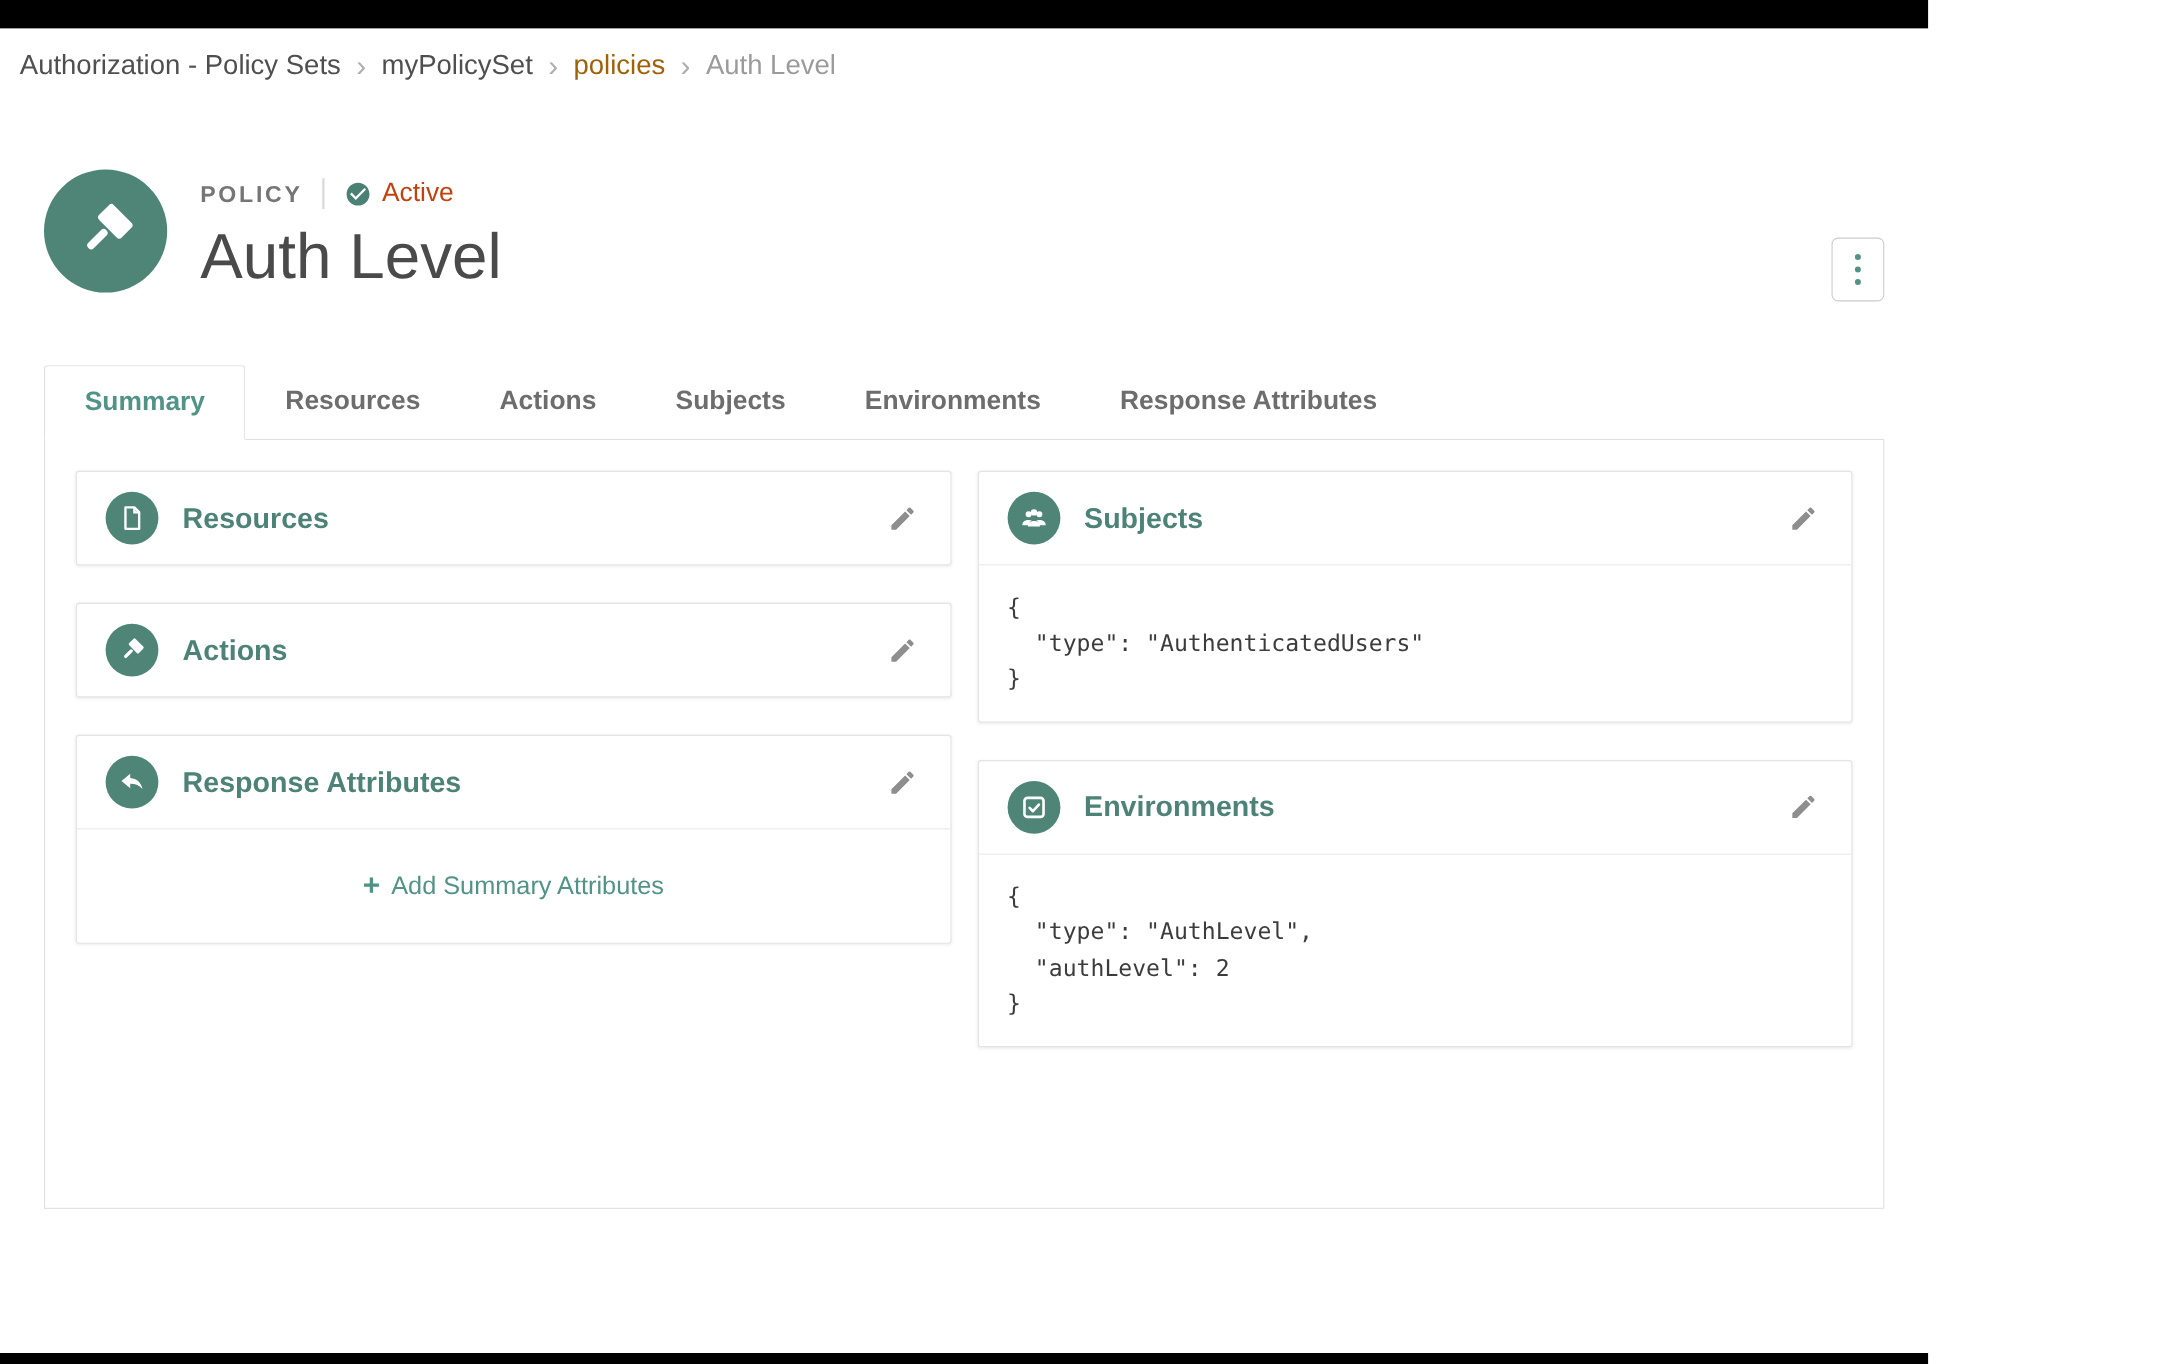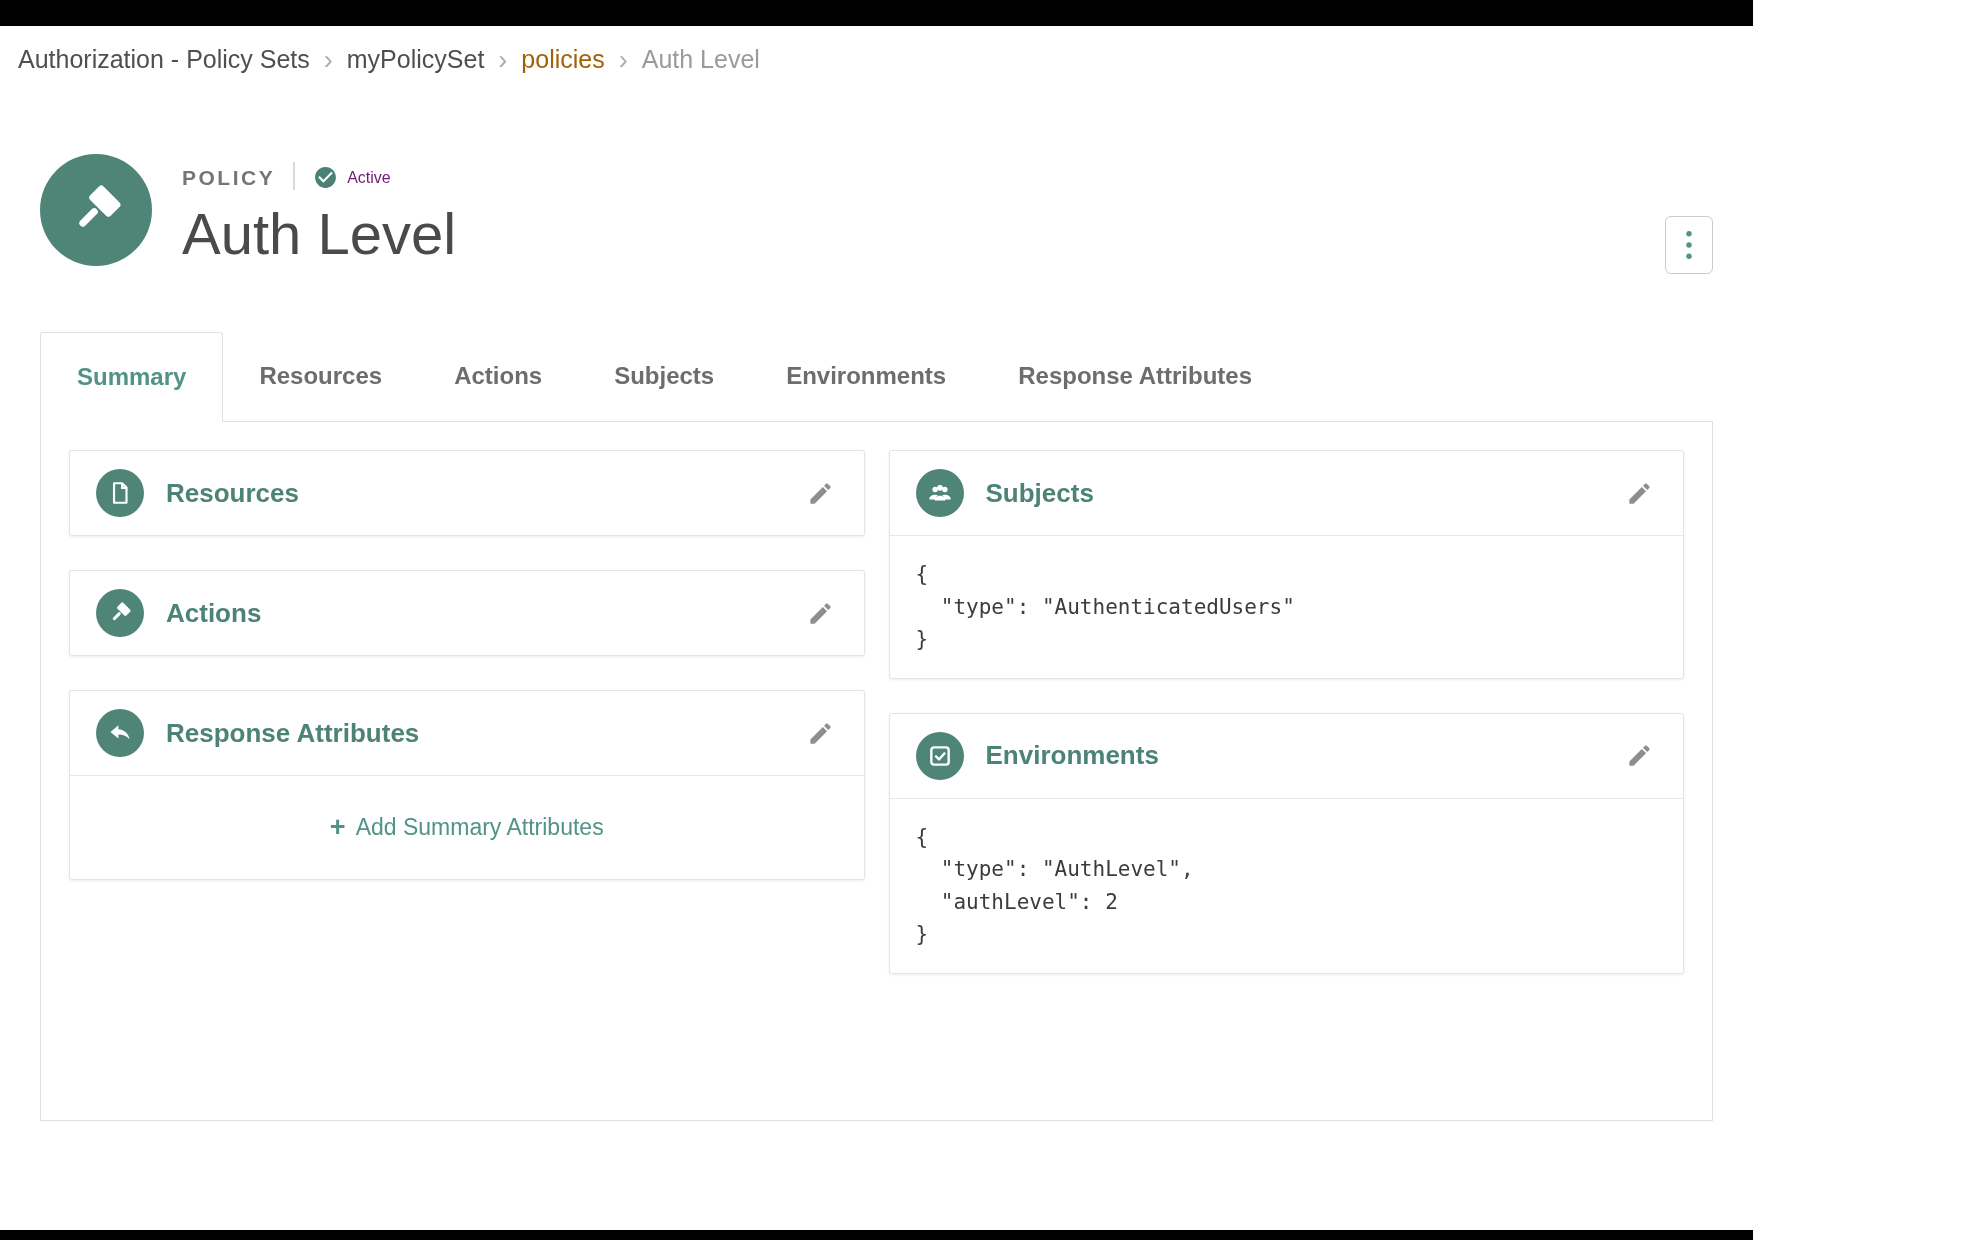--- a/index.html
+++ b/index.html
@@ -17,29 +17,29 @@
   .crumb.current{color:#9b9b9b;cursor:default;}
   .sep{color:#adadad;font-size:27px;line-height:1;padding-top:2px;}
 
   .page-header{display:flex;align-items:flex-start;margin:62px 40px 0 40px;}
   .avatar{width:112px;height:112px;border-radius:50%;background:#4e8577;display:flex;align-items:center;justify-content:center;flex:0 0 auto;}
   .avatar svg{width:60px;height:60px;}
   .header-text{margin-left:30px;padding-top:8px;}
   .meta-row{display:flex;align-items:flex-end;gap:18px;}
   .type-label{font-size:21px;font-weight:bold;letter-spacing:2.5px;color:#757575;}
   .vdiv{width:2px;height:28px;background:#d9d9d9;}
-  .status{display:flex;align-items:center;gap:9px;font-size:16px;color:#701a75;}
+  .status{display:flex;align-items:center;gap:9px;font-size:24px;color:#c2410c;}
   .status .sicon{display:flex;}
   .status svg{width:25px;height:25px;}
   .title{margin:10px 0 0;font-size:58px;font-weight:300;color:#4a4a4a;}
   .kebab{margin-left:auto;margin-top:62px;width:48px;height:58px;background:#fff;border:1px solid #ccc;border-radius:6px;display:flex;align-items:center;justify-content:center;cursor:pointer;padding:0;}
   .kebab svg{width:28px;height:34px;}
 
   .tabs{display:flex;margin:58px 40px 0;position:relative;}
-  .tab{font-size:24px;font-weight:bold;color:#6d6d6d;padding:30px 36px;text-decoration:none;cursor:pointer;}
+  .tab{font-size:24px;font-weight:bold;color:#6d6d6d;padding:19px 36px;text-decoration:none;cursor:pointer;}
   .tab.active{color:#519387;background:#fff;border:1px solid #e0e0e0;border-bottom:1px solid #fff;margin-bottom:-1px;border-radius:3px 3px 0 0;position:relative;z-index:2;}
 
   .panel{margin:0 40px;border:1px solid #e0e0e0;background:#fff;padding:28px;display:flex;gap:24px;align-items:flex-start;min-height:700px;box-sizing:border-box;position:relative;z-index:1;}
   .col{flex:1;display:flex;flex-direction:column;gap:34px;min-width:0;}
 
   .card{border:1px solid #e4e4e4;border-radius:3px;box-shadow:0 1px 3px rgba(0,0,0,.07);background:#fff;}
   .card-header{display:flex;align-items:center;gap:22px;padding:18px 26px;}
   .circle{width:48px;height:48px;border-radius:50%;background:#4e8577;display:flex;align-items:center;justify-content:center;flex:0 0 auto;}
   .circle svg{width:26px;height:26px;}
   .card-title{margin:0;font-size:26px;font-weight:bold;color:#4c8376;}

